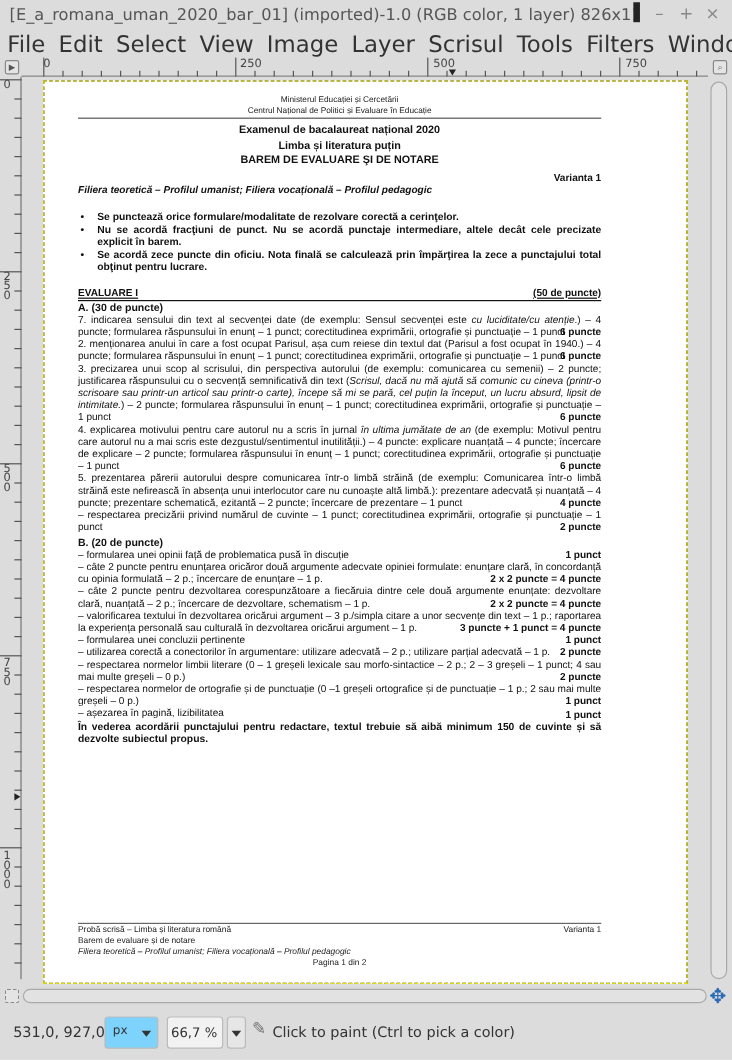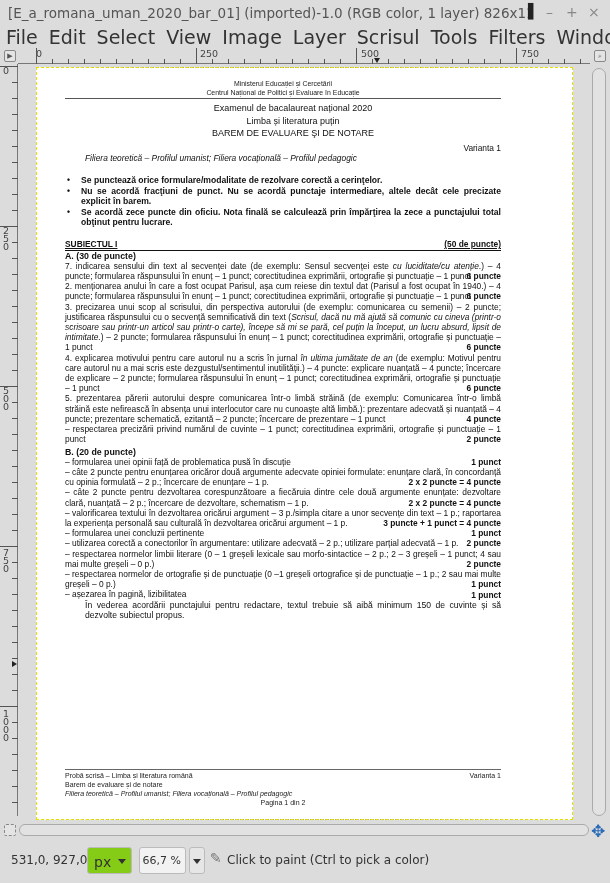--- a/index.html
+++ b/index.html
@@ -13,39 +13,39 @@
   .vruler { position: absolute; left: 0; top: 64px; width: 18px; height: 752px; background: #dcdcdc; border-right: 1px solid #777; }
   .rlabel { position: absolute; font-size: 9.5px; color: #444; }
   .tick { position: absolute; background: #555; }
   .corner-btn { position: absolute; width: 12px; height: 12px; border: 1px solid #888; border-radius: 2px; font-size: 7px; color: #555; text-align: center; line-height: 10px; background: #e4e4e4; }
   .canvas { position: absolute; left: 19px; top: 64px; width: 571px; height: 757px; background: #dcdcdc; }
   .page { position: absolute; left: 17px; top: 3px; width: 537px; height: 753px; background: #fff; border: 1px dashed #222; outline: 1px dashed #e8e000; outline-offset: -1px; }
   .doc { position: absolute; left: 46px; top: 16px; width: 436px; font-family: "Liberation Sans", sans-serif; color: #111; font-size: 8.4px; line-height: 10.2px; }
   .center { text-align: center; }
   .hdr-small { font-size: 6.9px; line-height: 8.6px; color: #222; }
   .hdr-rule { border-top: 1px solid #555; margin: 1px 0 3px 0; }
-  .bold { font-weight: normal; margin-left: 20px; }
+  .bold { font-weight: bold; }
   .it { font-style: italic; }
   .t1 { font-size: 9px; line-height: 12.5px; }
   .right { text-align: right; }
   .just { text-align: justify; }
   .bullets { margin: 12px 0 0 0; }
   .bullet { display: flex; font-weight: bold; font-size: 8.6px; line-height: 10.6px; }
   .bullet .dot { width: 16px; padding-left: 2px; }
   .bullet .txt { flex: 1; text-align: justify; }
   .section { display: flex; justify-content: space-between; font-weight: bold; text-decoration: underline; margin-top: 12px; border-bottom: 1px solid #111; line-height: 9.5px; }
   .sub { font-weight: bold; font-size: 8.8px; }
   .pts { font-weight: bold; text-align: right; }
   .footer { position: absolute; left: 46px; top: 705px; width: 436px; font-family: "Liberation Sans", sans-serif; font-size: 7px; line-height: 8.9px; color: #222; border-top: 1px solid #666; padding-top: 2px; }
   .footer .row { display: flex; justify-content: space-between; }
   .vscroll { position: absolute; left: 592px; top: 68px; width: 14px; height: 748px; border: 1px solid #aaa; border-radius: 7px; background: #e2e2e2; }
   .hscroll { position: absolute; left: 19px; top: 824px; width: 570px; height: 12px; border: 1px solid #aaa; border-radius: 6px; background: #e2e2e2; }
   .statusbar { position: absolute; left: 0; top: 840px; width: 610px; height: 43px; background: #dcdcdc; }
   .coords { position: absolute; left: 11px; top: 13px; font-size: 12px; color: #333; }
-  .unit-box { position: absolute; left: 87px; top: 7px; width: 45px; height: 27px; border: 1px solid #bbb; border-radius: 3px; background: #84cc16; font-size: 14px; color: #333; padding: 6px 0 0 6px; }
+  .unit-box { position: absolute; left: 87px; top: 7px; width: 45px; height: 27px; border: 1px solid #bbb; border-radius: 3px; background: #7dd3fc; font-size: 10px; color: #333; padding: 6px 0 0 6px; }
   .zoom-box { position: absolute; left: 139px; top: 7px; width: 47px; height: 27px; border: 1px solid #bbb; border-radius: 3px; background: #f2f2f2; font-size: 11px; color: #333; padding: 6px 4px 0 0; text-align: right; }
   .zoom-dd { position: absolute; left: 189px; top: 7px; width: 16px; height: 27px; border: 1px solid #bbb; border-radius: 3px; background: #e6e6e6; }
   .caret { position: absolute; width: 0; height: 0; border-left: 4px solid transparent; border-right: 4px solid transparent; border-top: 5px solid #333; }
   .status-msg { position: absolute; left: 227px; top: 13px; font-size: 12px; color: #333; }
 </style>
 </head>
 <body>
 
 <div class="titlebar">
   <span class="title">[E_a_romana_uman_2020_bar_01] (imported)-1.0 (RGB color, 1 layer) 826x1169 –</span>
@@ -193,21 +193,21 @@
           <span class="dot">•</span>
           <span class="txt">Nu se acordă fracţiuni de punct. Nu se acordă punctaje intermediare, altele decât cele precizate explicit în barem.</span>
         </div>
       <div class="bullet">
           <span class="dot">•</span>
           <span class="txt">Se acordă zece puncte din oficiu. Nota finală se calculează prin împărţirea la zece a punctajului total obţinut pentru lucrare.</span>
         </div>
     </div>
 
     <div class="section">
-      <span>SUBIECTUL I</span>
+      <span>EVALUARE I</span>
       <span>(50 de puncte)</span>
     </div>
 
     <div class="sub">A. (30 de puncte)</div>
     <div id="partA">
         <div class="just"><span>7. indicarea sensului din text al secvenței date (de exemplu: Sensul secvenței este </span><span class="it">cu luciditate/cu atenție</span><span>.) – 4 puncte; formularea răspunsului în enunț – 1 punct; corectitudinea exprimării, ortografie și punctuație – 1 punct</span></div>
         <div class="pts" style="margin-top: -10.2px;">6 puncte</div>
         <div class="just"><span>2. menționarea anului în care a fost ocupat Parisul, așa cum reiese din textul dat (Parisul a fost ocupat în 1940.) – 4 puncte; formularea răspunsului în enunț – 1 punct; corectitudinea exprimării, ortografie și punctuație – 1 punct</span></div>
         <div class="pts" style="margin-top: -10.2px;">6 puncte</div>
         <div class="just"><span>3. precizarea unui scop al scrisului, din perspectiva autorului (de exemplu: comunicarea cu semenii) – 2 puncte; justificarea răspunsului cu o secvență semnificativă din text (</span><span class="it">Scrisul, dacă nu mă ajută să comunic cu cineva (printr-o scrisoare sau printr-un articol sau printr-o carte), începe să mi se pară, cel puțin la început, un lucru absurd, lipsit de intimitate.</span><span>) – 2 puncte; formularea răspunsului în enunț – 1 punct; corectitudinea exprimării, ortografie și punctuație – 1 punct</span></div>

